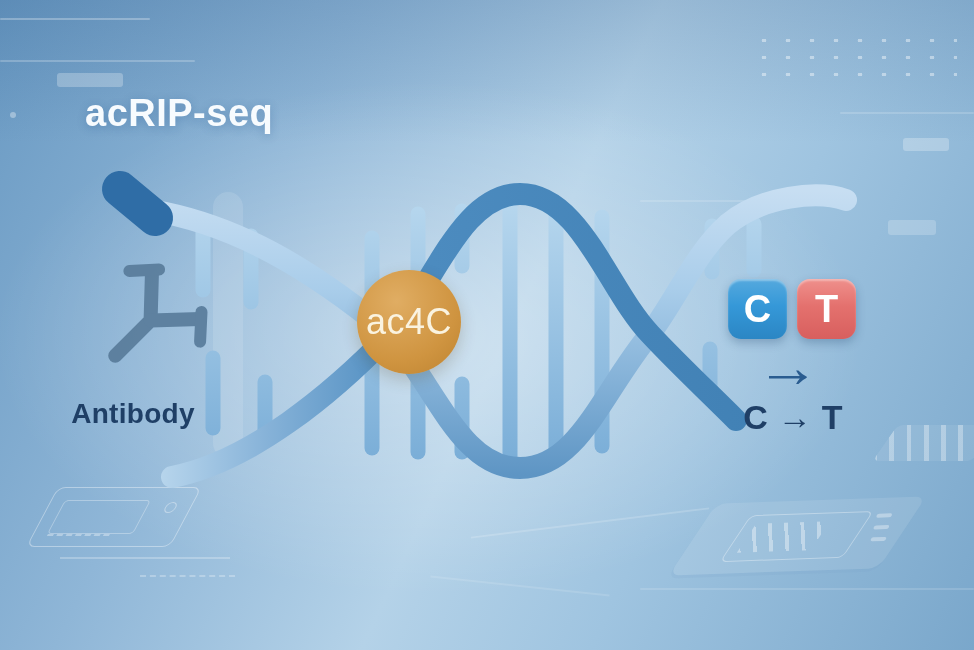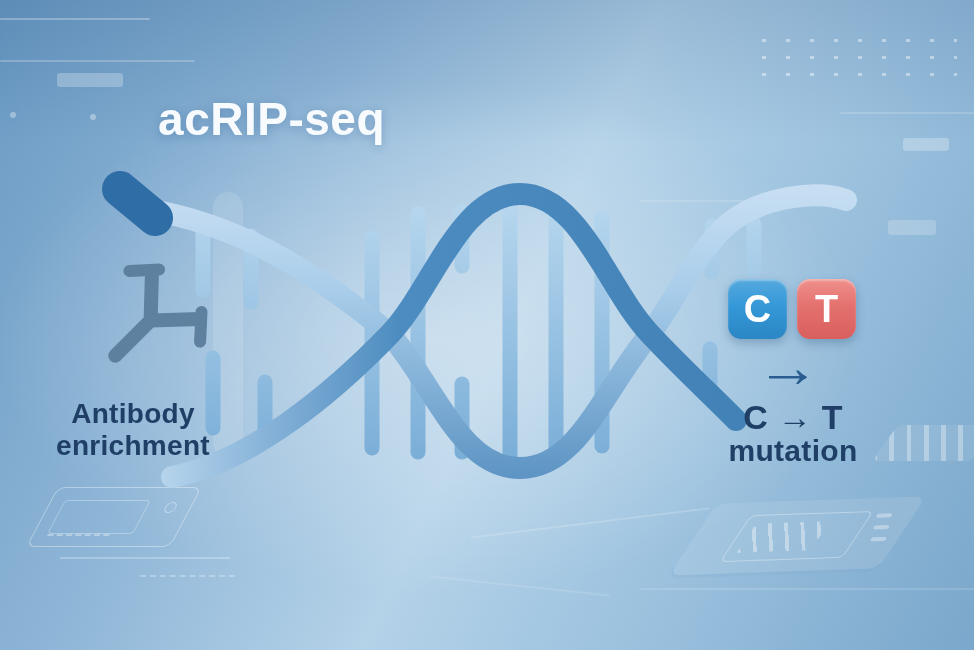--- a/index.html
+++ b/index.html
@@ -60,22 +60,22 @@
       rgba(255,255,255,0.08);
   }
   .lightcol{background:rgba(255,255,255,0.12);border-radius:15px;}
   .trace{height:1.5px;background:rgba(255,255,255,0.25);}
   .trace.dashed{background:none;border-top:2px dashed rgba(255,255,255,0.28);height:0;}
   
   #helix{position:absolute;left:0;top:0;z-index:2;}
   
   .fg{z-index:3;}
   .title{
-    width:300px;text-align:right;
-    font-size:46px;font-weight:700;letter-spacing:0.5px;
+    width:300px;text-align:left;
+    font-size:38px;font-weight:700;letter-spacing:0.5px;
     color:var(--title-white, #f7fbfe);
     text-shadow:0 2px 10px rgba(30,80,140,0.30);
   }
   .caption{
     text-align:center;color:var(--caption-navy, #1f3f66);
     font-weight:600;letter-spacing:0.3px;
   }
   .badge{
     left:357px;top:270px;width:104px;height:104px;border-radius:50%;
     background:radial-gradient(circle at 38% 30%, var(--badge-gold-light, #e0ad63), var(--badge-gold, #cf9440) 62%, #bd8330 100%);
@@ -191,30 +191,31 @@
   <svg class="abs fg" width="150" height="150" viewBox="0 0 150 150" style="left:85px;top:255px;">
     <g transform="translate(67,64) rotate(45)" style="stroke:var(--antibody-slate,#5b7e9d);" stroke-width="14" stroke-linecap="round" opacity="0.95" fill="none">
       <path d="M0,6 L0,52"></path>
       <path d="M0,2 L-34,-34"></path>
       <path d="M0,2 L34,-34"></path>
       <path d="M-50,-18 L-30,-40" stroke-width="12"></path>
       <path d="M30,-40 L50,-18" stroke-width="12"></path>
     </g>
   </svg>
 
+  <div class="abs fg badge">
+    <span>ac4C</span>
+  </div>
 
   <div class="abs fg title" style="left:85px;top:92px;">acRIP-seq</div>
 
   <div class="abs fg caption" style="left:38px;top:398px;width:190px;font-size:28px;">Antibody</div>
-  <div class="abs fg caption" style="left:38px;top:430px;width:190px;font-size:28px;">enrichment</div>
 
   <div class="abs fg tile tile-c">
     <span>C</span>
   </div>
   <div class="abs fg tile tile-t">
     <span>T</span>
   </div>
 
   <div class="abs fg big-arrow">→</div>
   <div class="abs fg caption" style="left:703px;top:398px;width:180px;font-size:34px;">C → T</div>
-  <div class="abs fg caption" style="left:698px;top:434px;width:190px;font-size:30px;">mutation</div>
 
 </div>
 
 </body></html>

